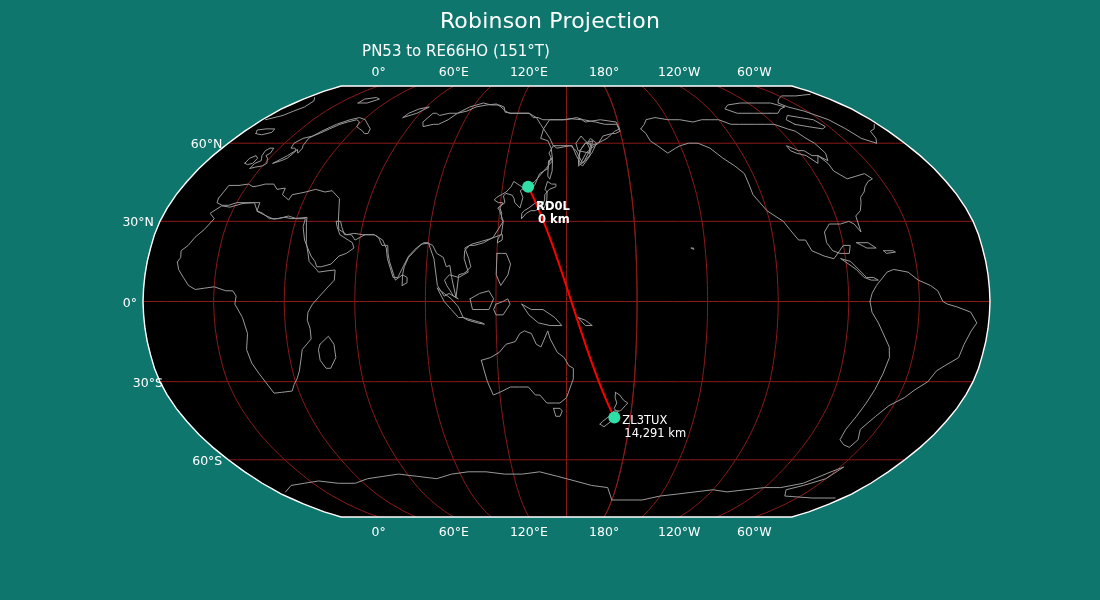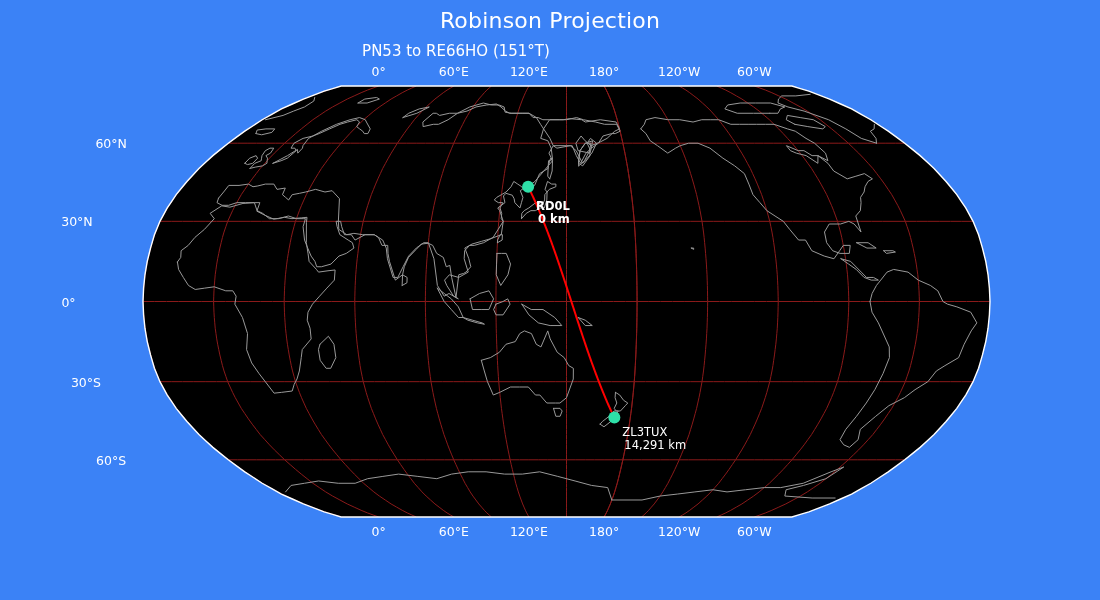--- a/index.html
+++ b/index.html
@@ -13,21 +13,21 @@
     overflow: hidden;
     font-family: "DejaVu Sans", "Liberation Sans", sans-serif;
     color: #ffffff;
     position: relative;
   }
   #figure {
     position: absolute;
     left: 0; top: 0;
     width: 1100px;
     height: 600px;
-    background: #3b82f6;
+    background: #0f766e;
   }
   .title {
     position: absolute;
     left: 0;
     top: 8px;
     width: 1100px;
     text-align: center;
     font-size: 22px;
     letter-spacing: 0.2px;
     color: #ffffff;
@@ -43,21 +43,21 @@
     color: #ffffff;
     white-space: nowrap;
   }
   .lon-label, .lat-label {
     position: absolute;
     font-size: 12.5px;
     color: #ffffff;
     white-space: nowrap;
   }
   .lon-label { transform: translateX(-50%); }
-  .lat-label { transform: translateY(-50%); text-align: center; }
+  .lat-label { transform: translateY(-50%); text-align: right; }
   .marker-label {
     position: absolute;
     font-size: 11.5px;
     color: #ffffff;
     white-space: nowrap;
     line-height: 13px;
   }
   svg { display: block; }
 </style>
 </head>
@@ -120,19 +120,19 @@
       <div class="lat-label" style="left: 0px; width: 137px; top: 301.5px;">0°</div>
       <div class="lat-label" style="left: 0px; width: 153.9px; top: 381.7px; margin-left: 9px;">30°S</div>
       <div class="lat-label" style="left: 0px; width: 222.3px; top: 459.8px;">60°S</div>
     </div>
 
   <div id="marker-labels">
       <div class="marker-label" style="left: 536.116px; top: 200px; font-weight: bold;">
         <div>RD0L</div>
         <div style="margin-left: 2px;">0 km</div>
       </div>
-      <div class="marker-label" style="left: 622.346px; top: 413.592px; margin-top: 12px;">
+      <div class="marker-label" style="left: 622.346px; top: 413.592px;">
         <div>ZL3TUX</div>
         <div style="margin-left: 2px;">14,291 km</div>
       </div>
     </div>
 
 </div>
 
 </body></html>

